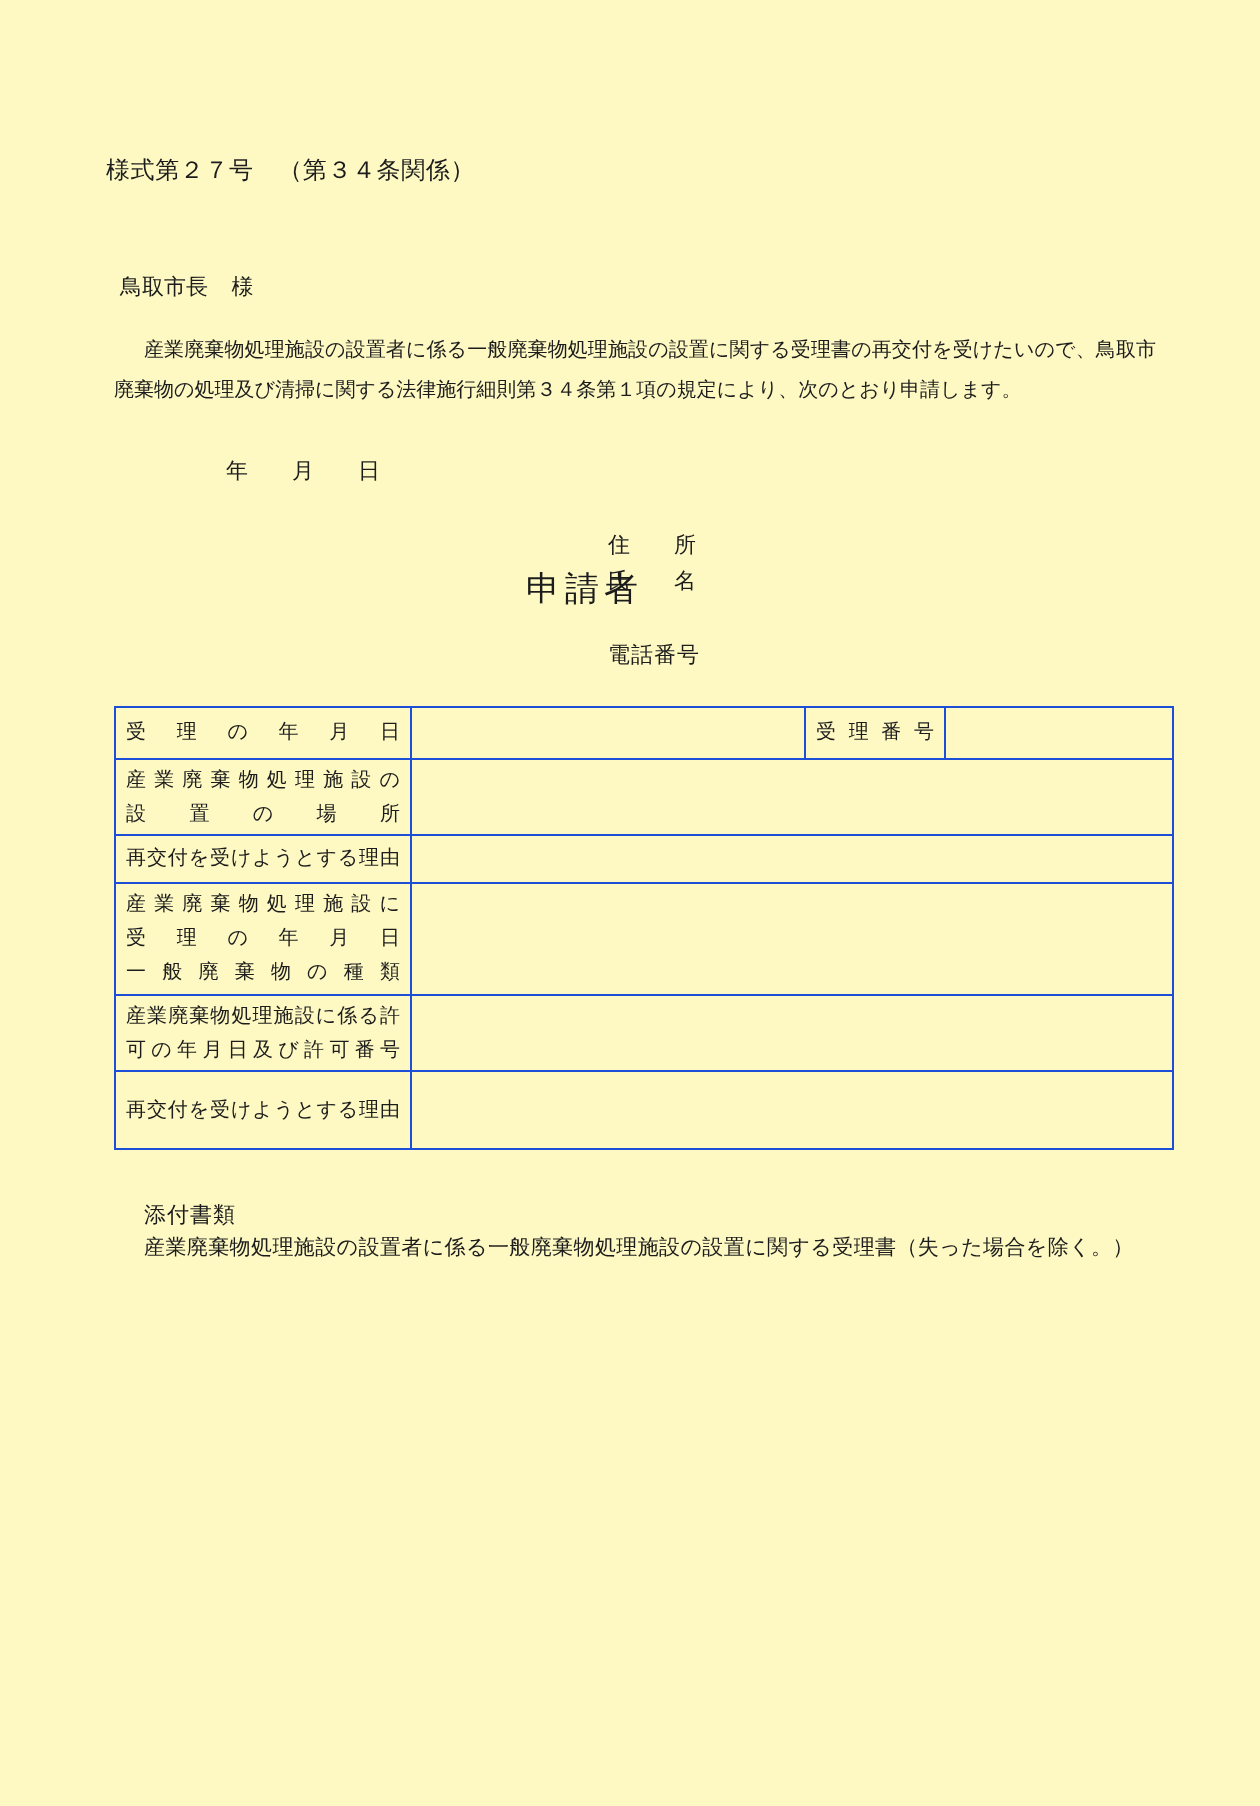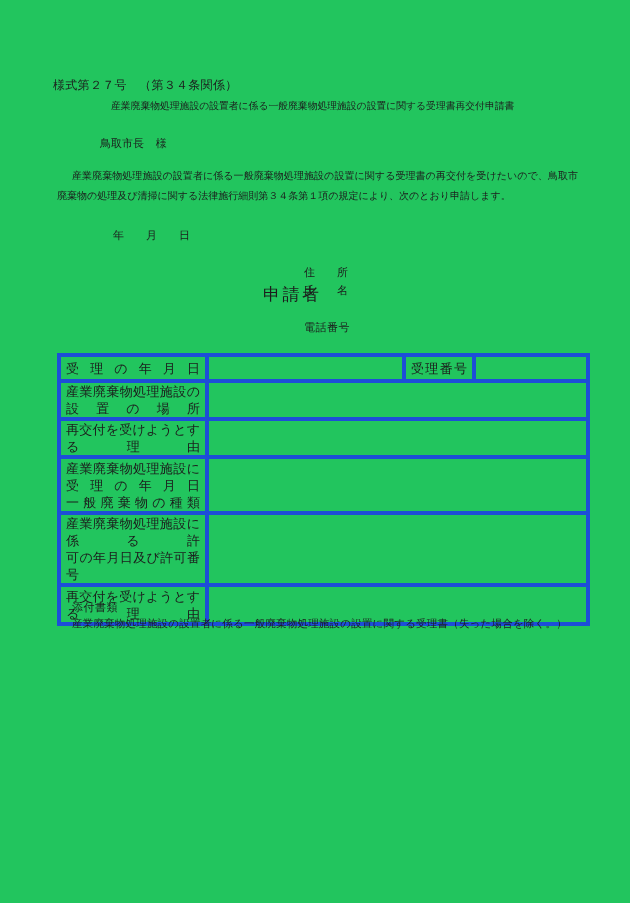--- a/index.html
+++ b/index.html
@@ -1,66 +1,65 @@
 <!DOCTYPE html>
 <html lang="ja"><head>
 <meta charset="utf-8">
 <style>
   html,body{margin:0;padding:0;background:#ffffff;}
   .page{
     position:relative;
     width:630px;height:903px;
-    background:#22c55e;
+    background:#fef9c3;
     color:#1c1c1c;
     font-family:"Liberation Serif","DejaVu Serif",serif;
     overflow:hidden;
   }
   .abs{position:absolute;white-space:nowrap;}
   .form-no{left:53px;top:77px;font-size:12px;letter-spacing:0.3px;}
   .doc-title{left:111px;top:100px;font-size:9.8px;}
-  .addressee{left:60px;top:136px;font-size:11px;margin-left:40px;}
+  .addressee{left:60px;top:136px;font-size:11px;}
   .addressee .hon{margin-left:9px;}
   .body-par{
     position:absolute;left:57px;top:166px;width:521px;
     font-size:10px;line-height:20px;
     text-indent:15px;text-align:justify;
     white-space:normal;margin:0;
   }
   .date-line{left:113px;top:228px;font-size:11px;}
   .applicant-label{left:263px;top:283px;font-size:17px;letter-spacing:2.5px;}
   .addr-label{left:304px;top:265px;font-size:11px;}
   .name-label{left:304px;top:283px;font-size:11px;}
   .corp-note{left:281px;top:301px;font-size:11.5px;letter-spacing:0.4px;}
   .phone-label{left:304px;top:320px;font-size:11px;letter-spacing:0.5px;}
 
   table.form-table{
     position:absolute;left:57px;top:353px;
     width:529px;border-collapse:collapse;table-layout:fixed;
   }
   table.form-table td{
-    border:4px solid #1d4ed8;
-    font-size:13px;line-height:17px;
+    border:1px solid #1d4ed8;
+    font-size:10px;line-height:17px;
     vertical-align:middle;
     padding:0 5px;
     overflow:hidden;
   }
   td.lbl .jline{text-align:justify;text-align-last:justify;}
   td.val{padding:0;}
 
   .attach-h{left:72px;top:600px;font-size:11px;letter-spacing:0.5px;}
   .attach-i{left:72px;top:617px;font-size:10.5px;letter-spacing:0.2px;}
 </style>
 </head>
 <body>
 
 <div class="page">
 
   <div class="abs form-no">様式第２７号　（第３４条関係）</div>
 
-  <div class="abs doc-title">産業廃棄物処理施設の設置者に係る一般廃棄物処理施設の設置に関する受理書再交付申請書</div>
 
   <div class="abs addressee">
     <span>鳥取市長</span>
     <span class="hon">様</span>
   </div>
 
   <p class="body-par">産業廃棄物処理施設の設置者に係る一般廃棄物処理施設の設置に関する受理書の再交付を受けたいので、鳥取市廃棄物の処理及び清掃に関する法律施行細則第３４条第１項の規定により、次のとおり申請します。</p>
 
   <div class="abs date-line">年　　月　　日</div>
 

